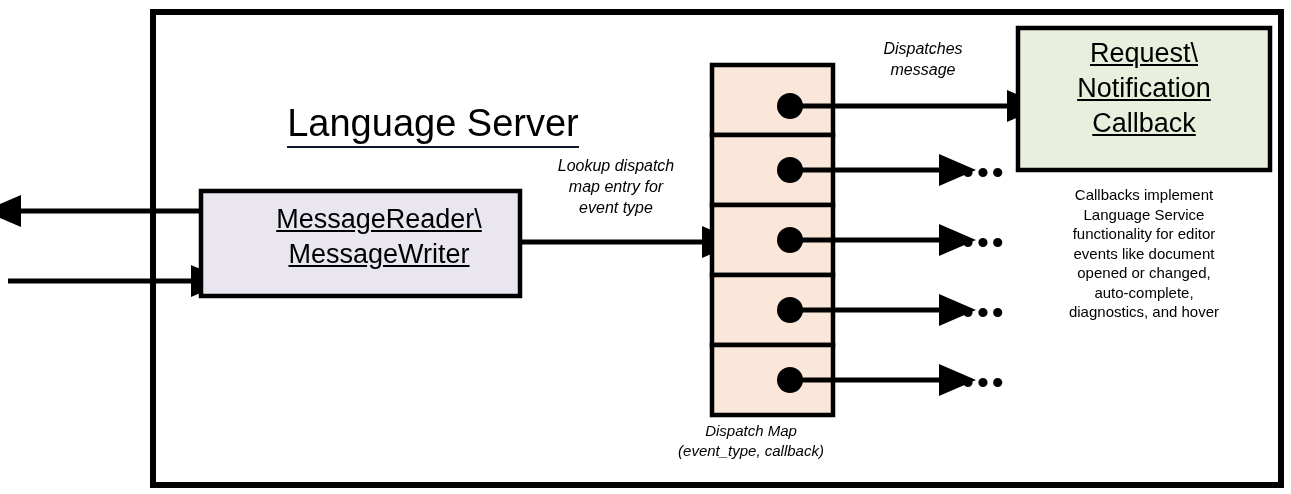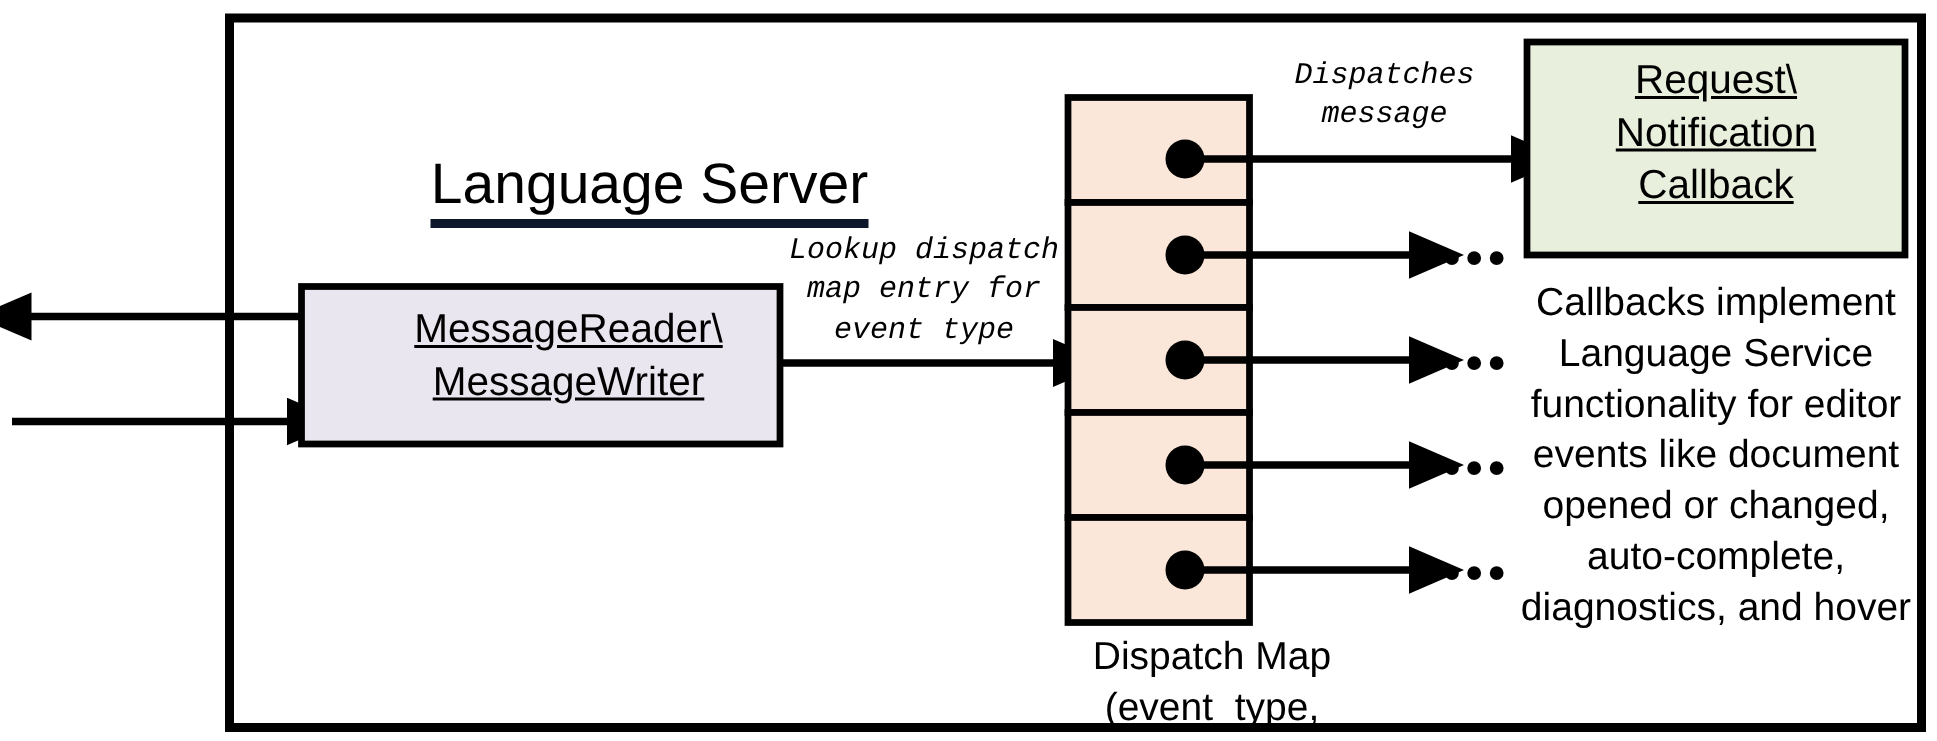--- a/index.html
+++ b/index.html
@@ -28,37 +28,36 @@
     text-align: center;
     line-height: 1.18;
     color: #000000;
     white-space: pre-line;
   }
   .title {
     font-size: 38px;
     letter-spacing: 0px;
   }
   .title .ul {
-    border-bottom: 6px solid #0f172a;
+    border-bottom: 2px solid #0f172a;
     padding-bottom: 2px;
   }
   .boxlabel {
     font-size: 27px;
     line-height: 1.30;
     text-decoration: underline;
   }
   .caption {
-    font-size: 26px;
+    font-size: 15px;
     line-height: 1.30;
   }
   .annot {
-    font-size: 20px;
+    font-size: 16px;
     font-style: italic;
     line-height: 1.32;
-    font-family: Liberation Mono, monospace;
   }
   .dots {
     position: absolute;
     font-size: 34px;
     letter-spacing: 3px;
     line-height: 1;
     color: #000;
   }
 </style>
 </head>
@@ -121,21 +120,21 @@
 MessageWriter</div>
 
 
   <div class="txt annot" style="left:525px; top:155px; width:182px;">Lookup dispatch
 map entry for
 event type</div>
 
   <div class="txt annot" style="left:838px; top:38px; width:170px; text-align:center;">Dispatches
 message</div>
 
-  <div class="txt caption" style="left:683px; top:421px; width:250px;">Dispatch Map
+  <div class="txt caption" style="left:626px; top:421px; width:250px;font-style:italic;">Dispatch Map
 (event_type, callback)</div>
 
   <div class="txt boxlabel" style="left:1020px; top:36px; width:248px;">Request\
 Notification
 Callback</div>
 
   <div class="txt caption" style="left:1004px; top:185px; width:280px;">Callbacks implement
 Language Service
 functionality for editor
 events like document

